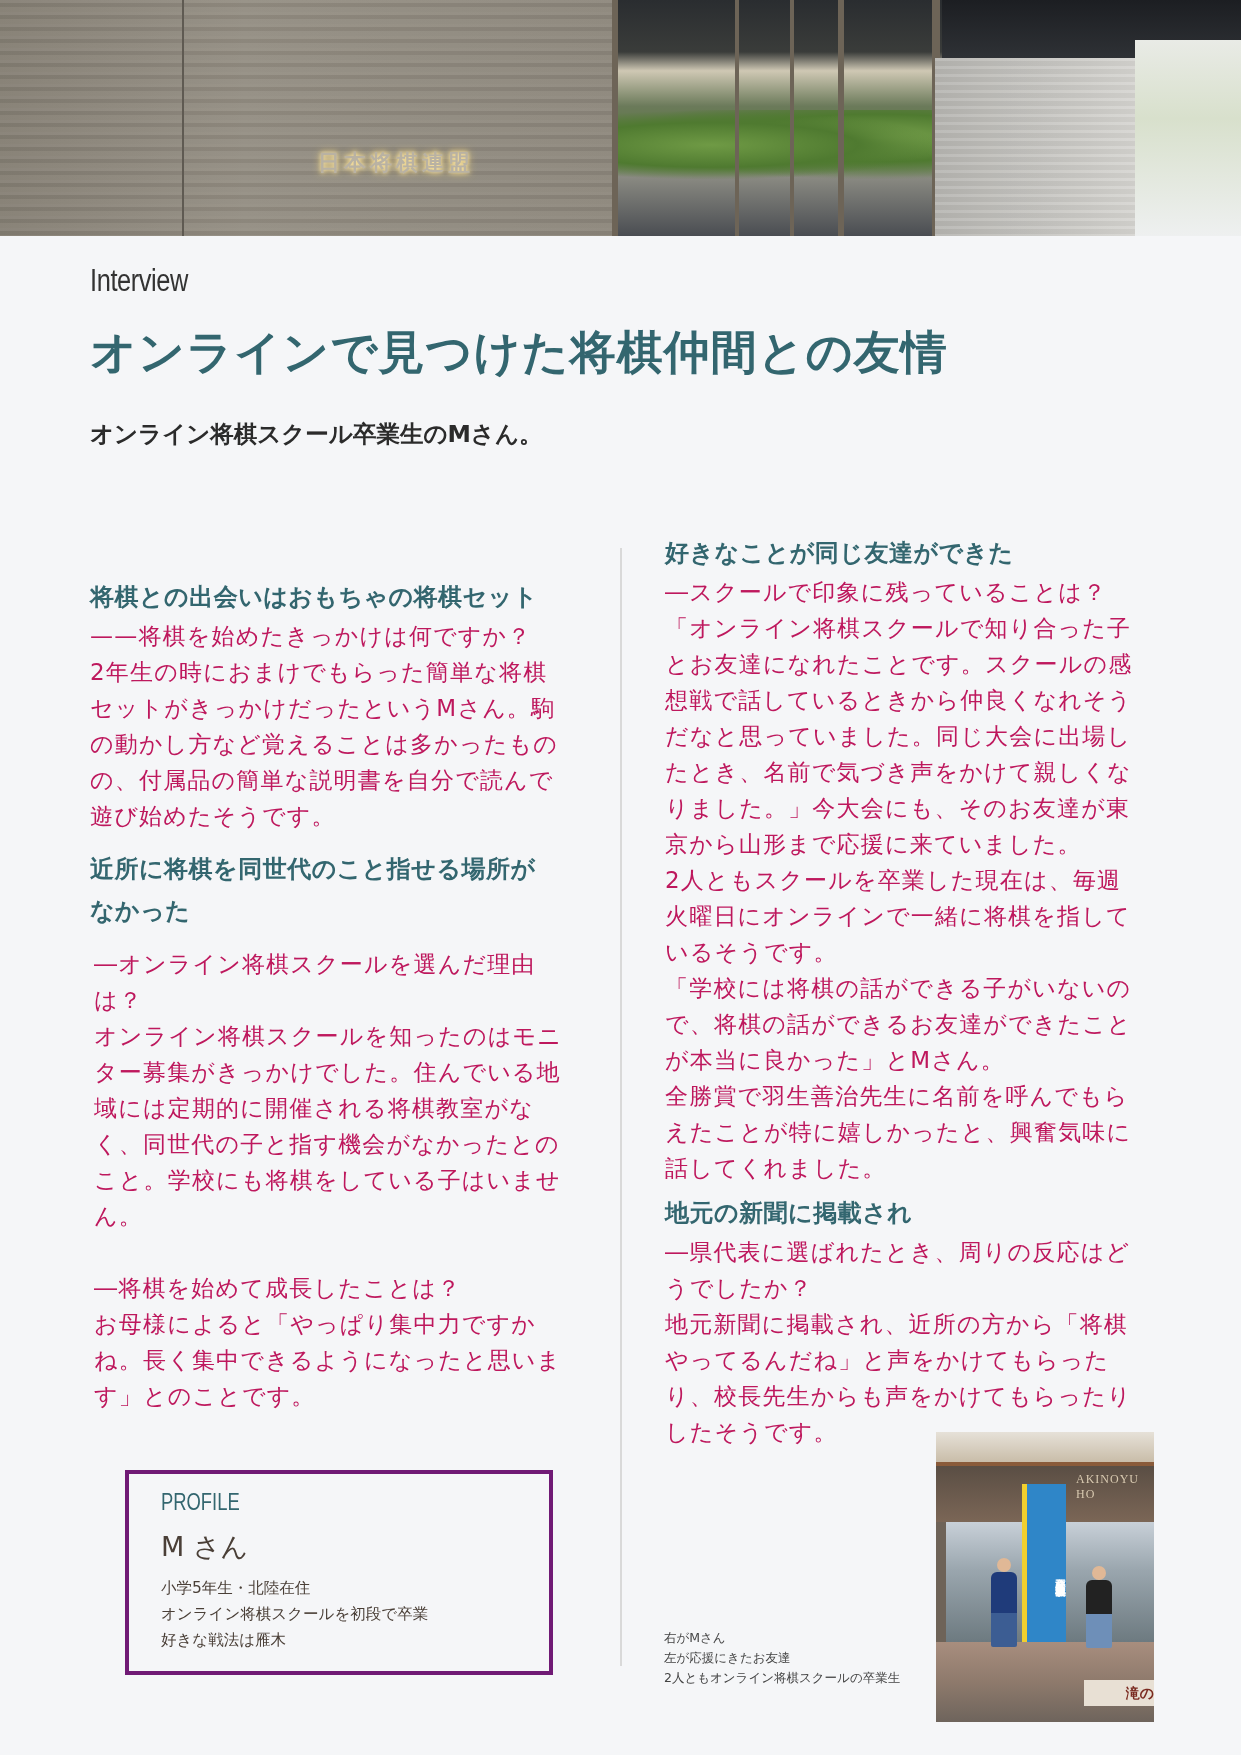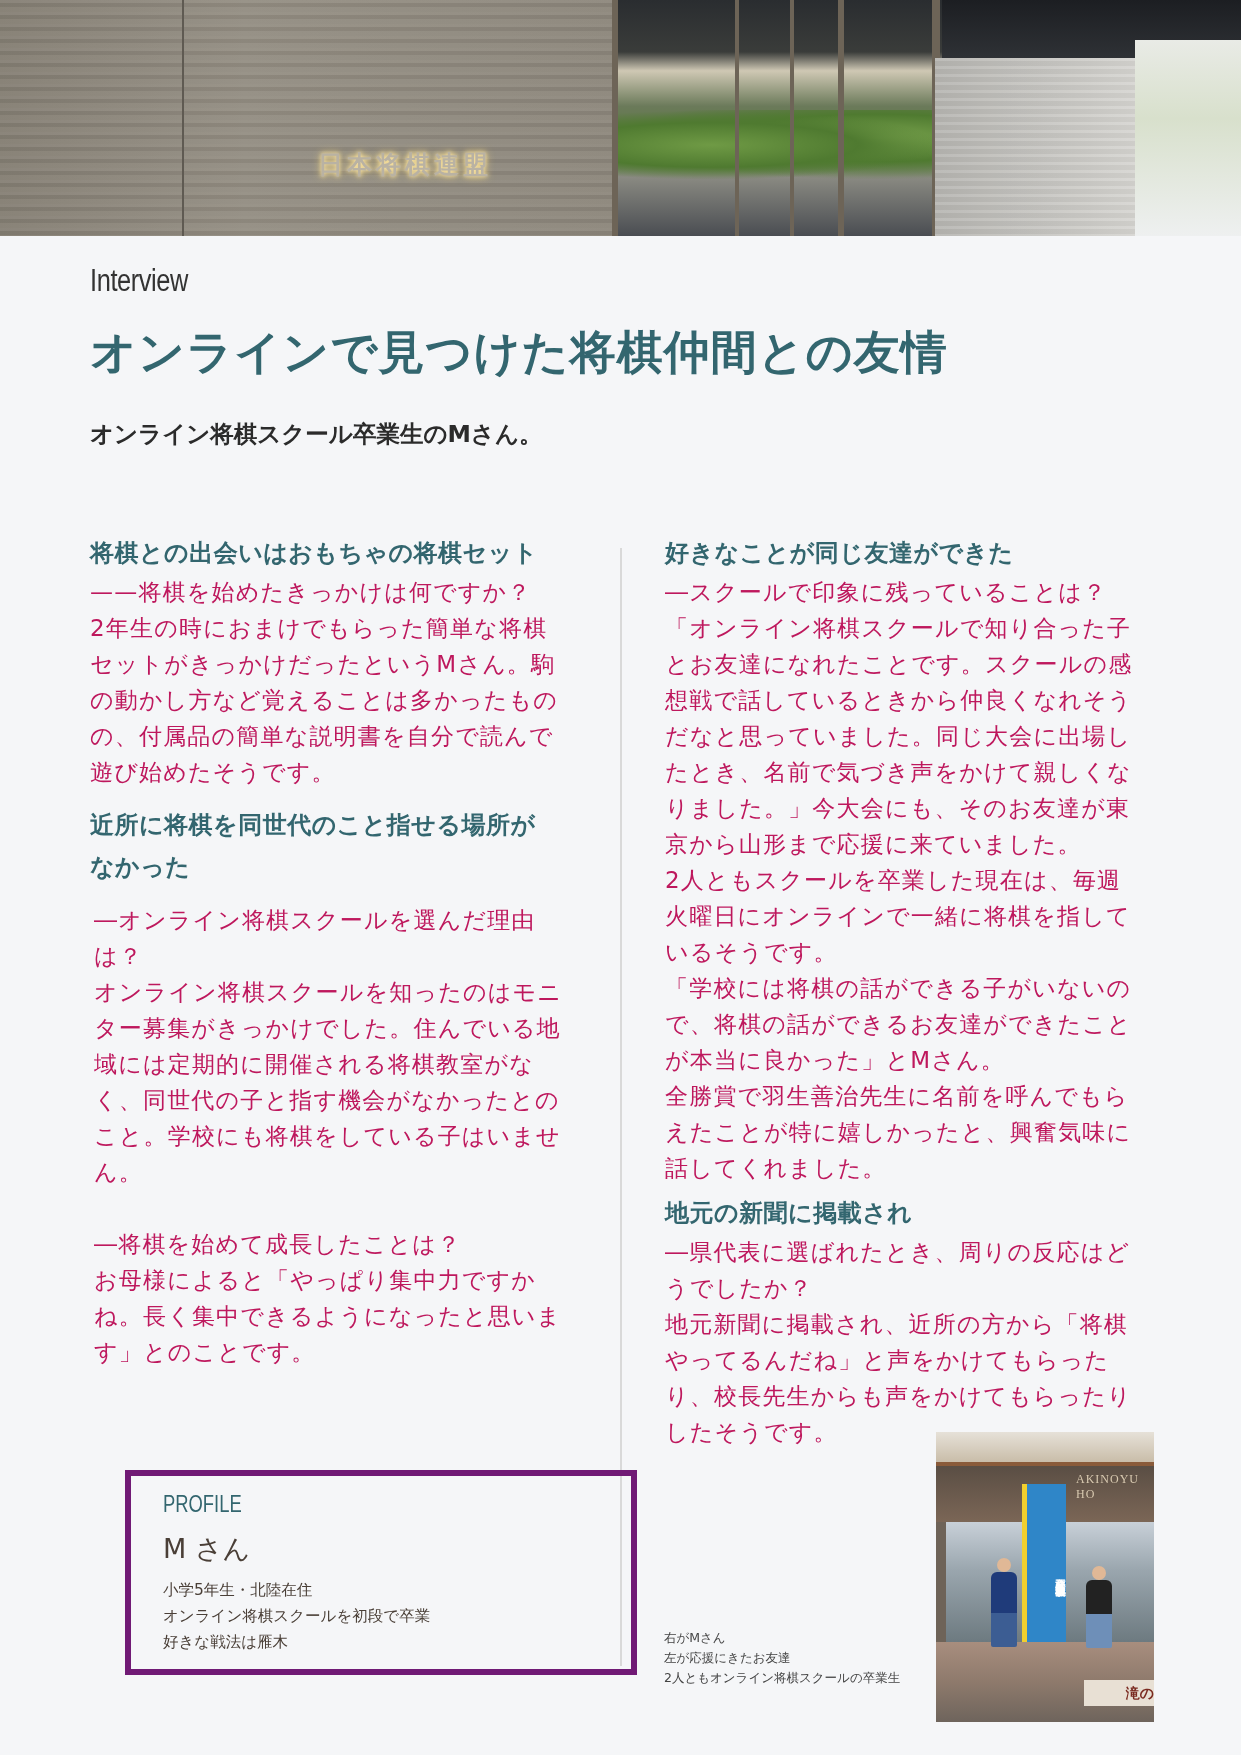--- a/index.html
+++ b/index.html
@@ -43,21 +43,21 @@
       repeating-linear-gradient(180deg, rgba(255,255,255,0.08) 0 3px, rgba(0,0,0,0.04) 3px 8px),
       linear-gradient(90deg, #b7b6b2 0%, #c9c8c4 60%, #d6d5d1 100%);
   }
   .hero .outside {
     position:absolute; left:1135px; top:40px; width:106px; height:196px;
     background: linear-gradient(180deg, #e9ebe6 0%, #d8e0cc 40%, #eef0f0 100%);
   }
   .hero .sign {
     position: absolute; left: 318px; top: 148px;
     font-family: "DejaVu Serif", "Liberation Serif", serif;
-    font-size: 25px; letter-spacing: 4px; font-weight: bold;
+    font-size: 22px; letter-spacing: 4px; font-weight: bold;
     color: #b9b2a3;
     text-shadow: 0 0 4px #ffe9a8, 0 0 8px #f7d77a;
   }
   
   .kicker {
     position: absolute; left: 90px; top: 263px;
     font-family: "Liberation Sans", sans-serif;
     font-size: 31px; color: #333; transform: scaleX(0.82); transform-origin: left;
     letter-spacing: -0.5px;
   }
@@ -66,40 +66,40 @@
     font-size: 46px; font-weight: bold; color: #33666f;
     letter-spacing: 1px; white-space: nowrap;
   }
   .lead {
     position: absolute; left: 90px; top: 412px;
     font-size: 23.5px; font-weight: bold; color: #2b2b2b;
     line-height: 45px; white-space: nowrap;
   }
   
   .col { position: absolute; top: 532px; }
-  .col-left { left: 90px; width: 490px; }
+  .col-left { left: 90px; width: 490px; margin-top: 44px; }
   .col-right { left: 665px; width: 490px; }
   .divider {
     position: absolute; left: 620px; top: 548px; width: 2px; height: 1118px;
     background: #d9d9d9;
   }
   .h {
     font-size: 24px; font-weight: bold; color: #33666f;
     line-height: 42px; margin: 0; letter-spacing: 0.5px;
   }
   .p {
     font-size: 23px; color: #be185d; line-height: 36px; margin: 0;
     letter-spacing: 1.2px; white-space: pre-wrap;
   }
   .gap-sm { height: 14px; }
   .gap-md { height: 36px; }
   
   .profile {
-    position: absolute; left: 125px; top: 1470px; width: 512px; height: 205px;
-    border: 6px solid #701a75; box-sizing: border-box;
+    position: absolute; left: 125px; top: 1470px; width: 428px; height: 205px;
+    border: 4px solid #701a75; box-sizing: border-box;
   }
   .profile .label {
     position: absolute; left: 32px; top: 15px;
     font-family: "Liberation Sans", sans-serif;
     font-size: 23px; color: #33666f; transform: scaleX(0.8); transform-origin: left;
   }
   .profile .name { position: absolute; left: 32px; top: 55px; font-size: 27px; color: #4a3f37; }
   .profile .details {
     position: absolute; left: 32px; top: 101px;
     font-size: 15.5px; color: #4a3f37; line-height: 26px;

